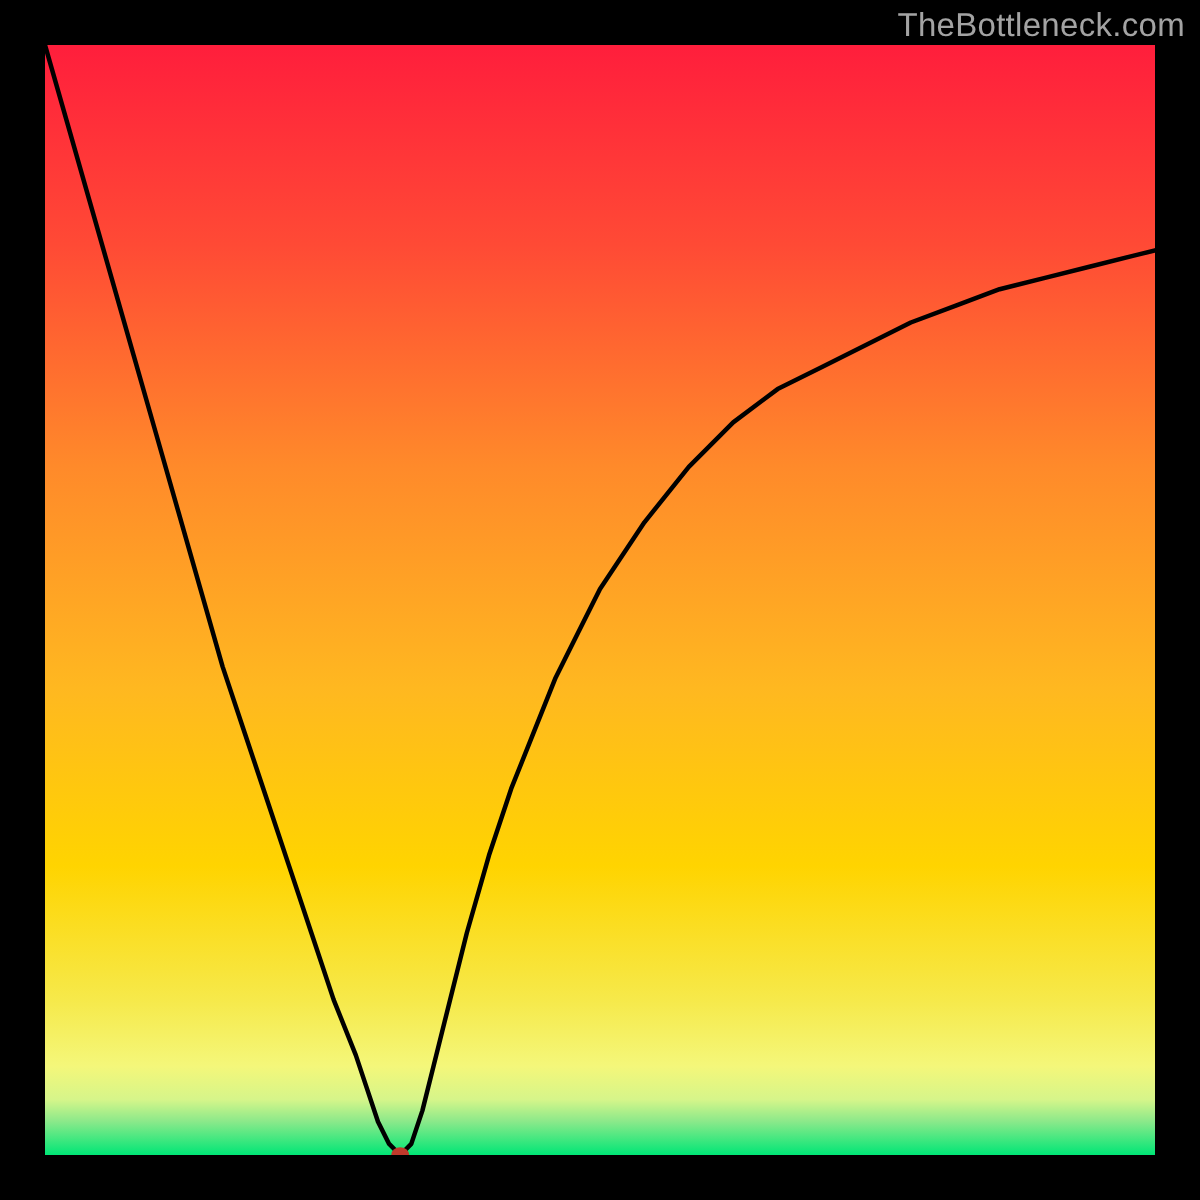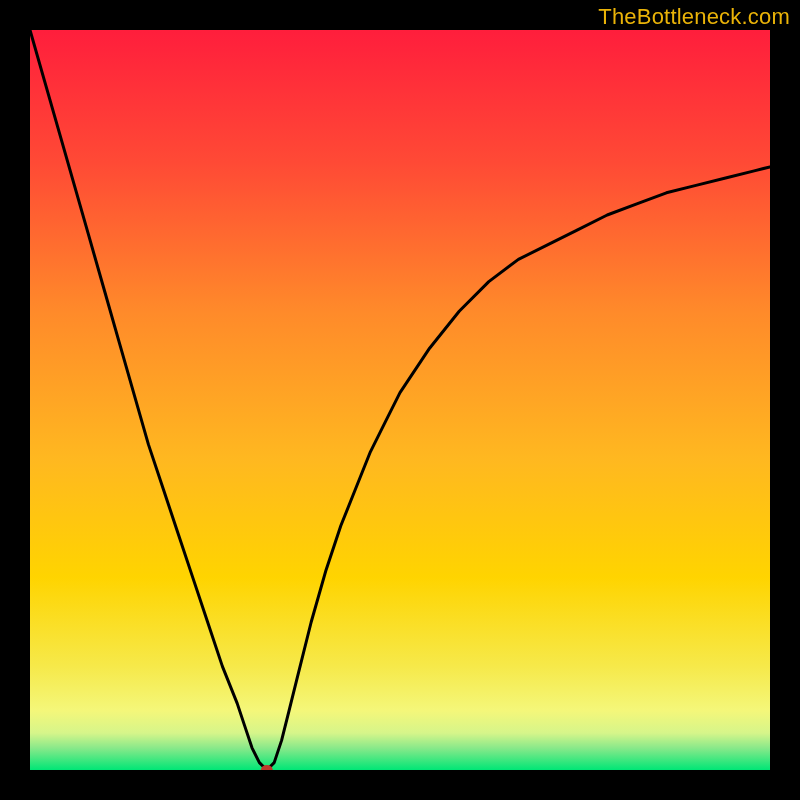--- a/index.html
+++ b/index.html
@@ -23,21 +23,21 @@
     position: absolute;
     left: 30px;
     top: 30px;
     width: 740px;
     height: 740px;
   }
   .watermark {
     position: absolute;
     top: 4px;
     right: 10px;
-    color: #eab308;
+    color: #a3a3a3;
     font-size: 22px;
     font-weight: 500;
     letter-spacing: 0.2px;
     user-select: none;
   }
   svg { display: block; }
 </style>
 </head>
 <body>
 

